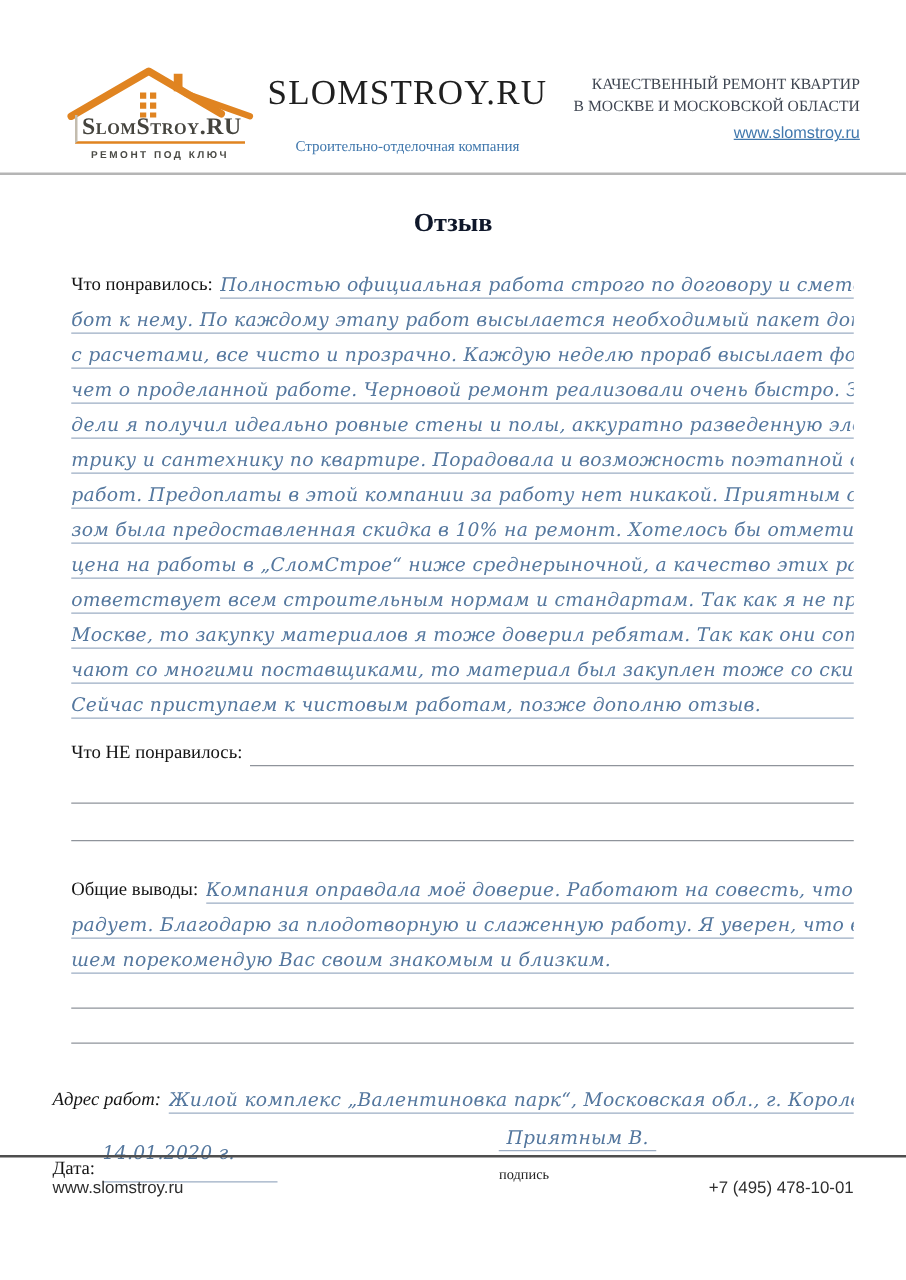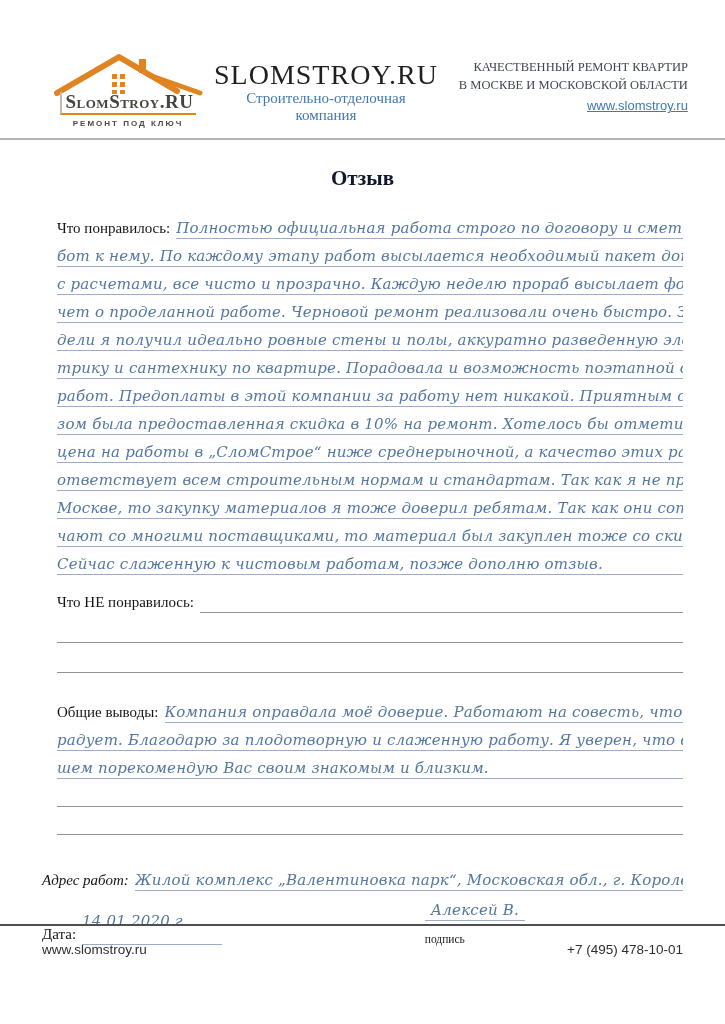--- a/index.html
+++ b/index.html
@@ -42,21 +42,21 @@
     font-size:8px;font-weight:bold;letter-spacing:2px;
     color:#4a4a45;margin-top:4px;
   }
   .brand-center{flex:1 1 auto;text-align:center;padding-top:8px;}
   .brand-title{
     font-family:"Liberation Serif", serif;
     font-size:28px;letter-spacing:1px;color:#1f1f1f;line-height:30px;
   }
   .brand-subtitle{
     font-family:"Liberation Serif", serif;
-    font-size:15px;color:var(--link);margin-top:0;
+    font-size:12px;color:var(--link);margin-top:20px;
   }
   .header-right{flex:0 0 auto;width:250px;text-align:right;padding-top:6px;}
   .tagline{
     font-family:"Liberation Serif", serif;
     font-weight:normal;font-size:12.5px;line-height:1.45;color:var(--darkgray);
   }
   .website-link{
     display:inline-block;margin-top:4px;
     font-family:"Liberation Sans", sans-serif;
     font-size:13px;color:var(--link);
@@ -176,21 +176,21 @@
     <div class="rule-line">
         <span class="hw full u-blue">ответствует всем строительным нормам и стандартам. Так как я не проживаю в</span>
       </div>
     <div class="rule-line">
         <span class="hw full u-blue">Москве, то закупку материалов я тоже доверил ребятам. Так как они сотрудни-</span>
       </div>
     <div class="rule-line">
         <span class="hw full u-blue">чают со многими поставщиками, то материал был закуплен тоже со скидкой.</span>
       </div>
     <div class="rule-line">
-        <span class="hw full u-blue">Сейчас слаженную к чистовым работам, позже дополню отзыв.</span>
+        <span class="hw full u-blue">Сейчас приступаем к чистовым работам, позже дополню отзыв.</span>
       </div>
   </div>
 
   <div class="section" style="margin-top:8px;">
     <div class="rule-line tall">
       <span class="label">Что НЕ понравилось:</span>
       <span class="hw fill u-gray"></span>
     </div>
     <div class="rule-line tall">
         <span class="hw full u-gray"></span>
@@ -223,21 +223,21 @@
     <div class="rule-line tall">
       <span class="label" style="font-weight:normal;font-style:italic;">Адрес работ:</span>
       <span class="hw fill u-blue">Жилой комплекс „Валентиновка парк“,  Московская обл.,  г. Королев</span>
     </div>
   </div>
 
   <div class="date-row">
     <span class="label">Дата:</span>
     <span class="hw date-value u-blue">14.01.2020 г.</span>
     <div class="sig-group">
-      <span class="hw sig-value u-blue">Алексей В.</span>
+      <span class="hw sig-value u-blue">Приятным В.</span>
       <div class="sig-caption">подпись</div>
     </div>
   </div>
 
   <div class="footer">
     <span>www.slomstroy.ru</span>
     <span>+7 (495) 478-10-01</span>
   </div>
 
 </div>

